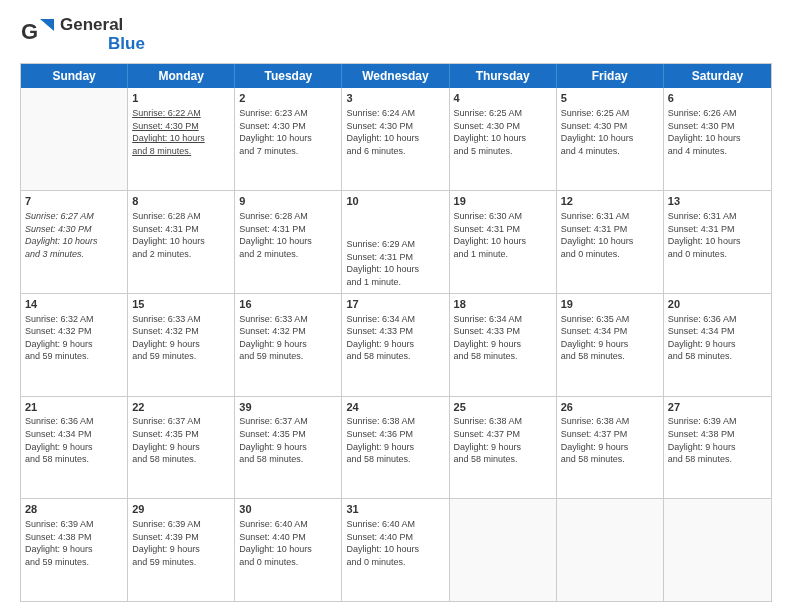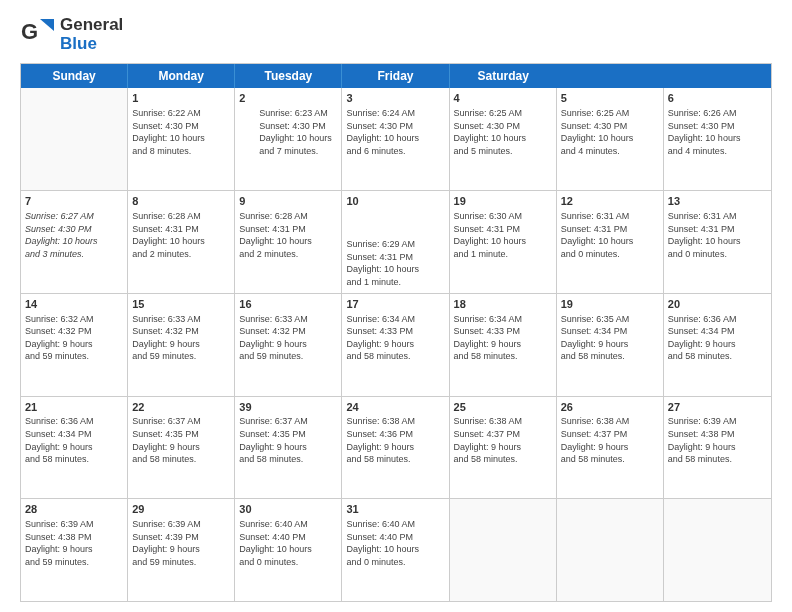--- a/index.html
+++ b/index.html
@@ -101,50 +101,52 @@
 
 <div class="page">
   <div class="header">
     <div class="logo">
     <svg width="36" height="36" viewBox="0 0 36 36">
       <text x="1" y="22" font-size="22" font-weight="bold" fill="#333" font-family="Arial">G</text>
       <polygon points="20,2 34,2 34,14" fill="#1a6fc4"></polygon>
     </svg>
     <div style="line-height:1.1;">
       <div style="font-size:17px;font-weight:bold;color:#333;">General</div>
-      <div style="font-size:17px;font-weight:bold;color:#1a6fc4;">Blue</div>
+      <div style="font-size:17px;font-weight:bold;color:#1a6fc4;margin-left:48px;">Blue</div>
     </div>
   </div>
     <div class="title-block">
       <div class="month-title"></div>
       <div class="location"></div>
     </div>
   </div>
 
   <div class="calendar">
     <div class="cal-header-row">
     <div class="cal-header-cell">Sunday</div>
         <div class="cal-header-cell">Monday</div>
         <div class="cal-header-cell">Tuesday</div>
+        <div class="cal-header-cell">Wednesday</div>
+        <div class="cal-header-cell">Thursday</div>
         <div class="cal-header-cell">Friday</div>
         <div class="cal-header-cell">Saturday</div>
       </div>
     <div class="cal-body">
     <div class="cal-row">
           <div class="cal-cell empty"></div>
           <div class="cal-cell">
             <div class="day-num">1</div>
-            <div class="day-info" style="white-space: pre-line;">Sunrise: 6:22 AM
+            <div class="day-info" style="white-space: pre-line; text-decoration: underline;">Sunrise: 6:22 AM
 Sunset: 4:30 PM
 Daylight: 10 hours
 and 8 minutes.</div>
           </div>
           <div class="cal-cell">
             <div class="day-num">2</div>
-            <div class="day-info" style="white-space: pre-line; margin-left: 20px;">Sunrise: 6:23 AM
+            <div class="day-info" style="white-space: pre-line;">Sunrise: 6:23 AM
 Sunset: 4:30 PM
 Daylight: 10 hours
 and 7 minutes.</div>
           </div>
           <div class="cal-cell">
             <div class="day-num">3</div>
             <div class="day-info" style="white-space: pre-line;">Sunrise: 6:24 AM
 Sunset: 4:30 PM
 Daylight: 10 hours
 and 6 minutes.</div>

